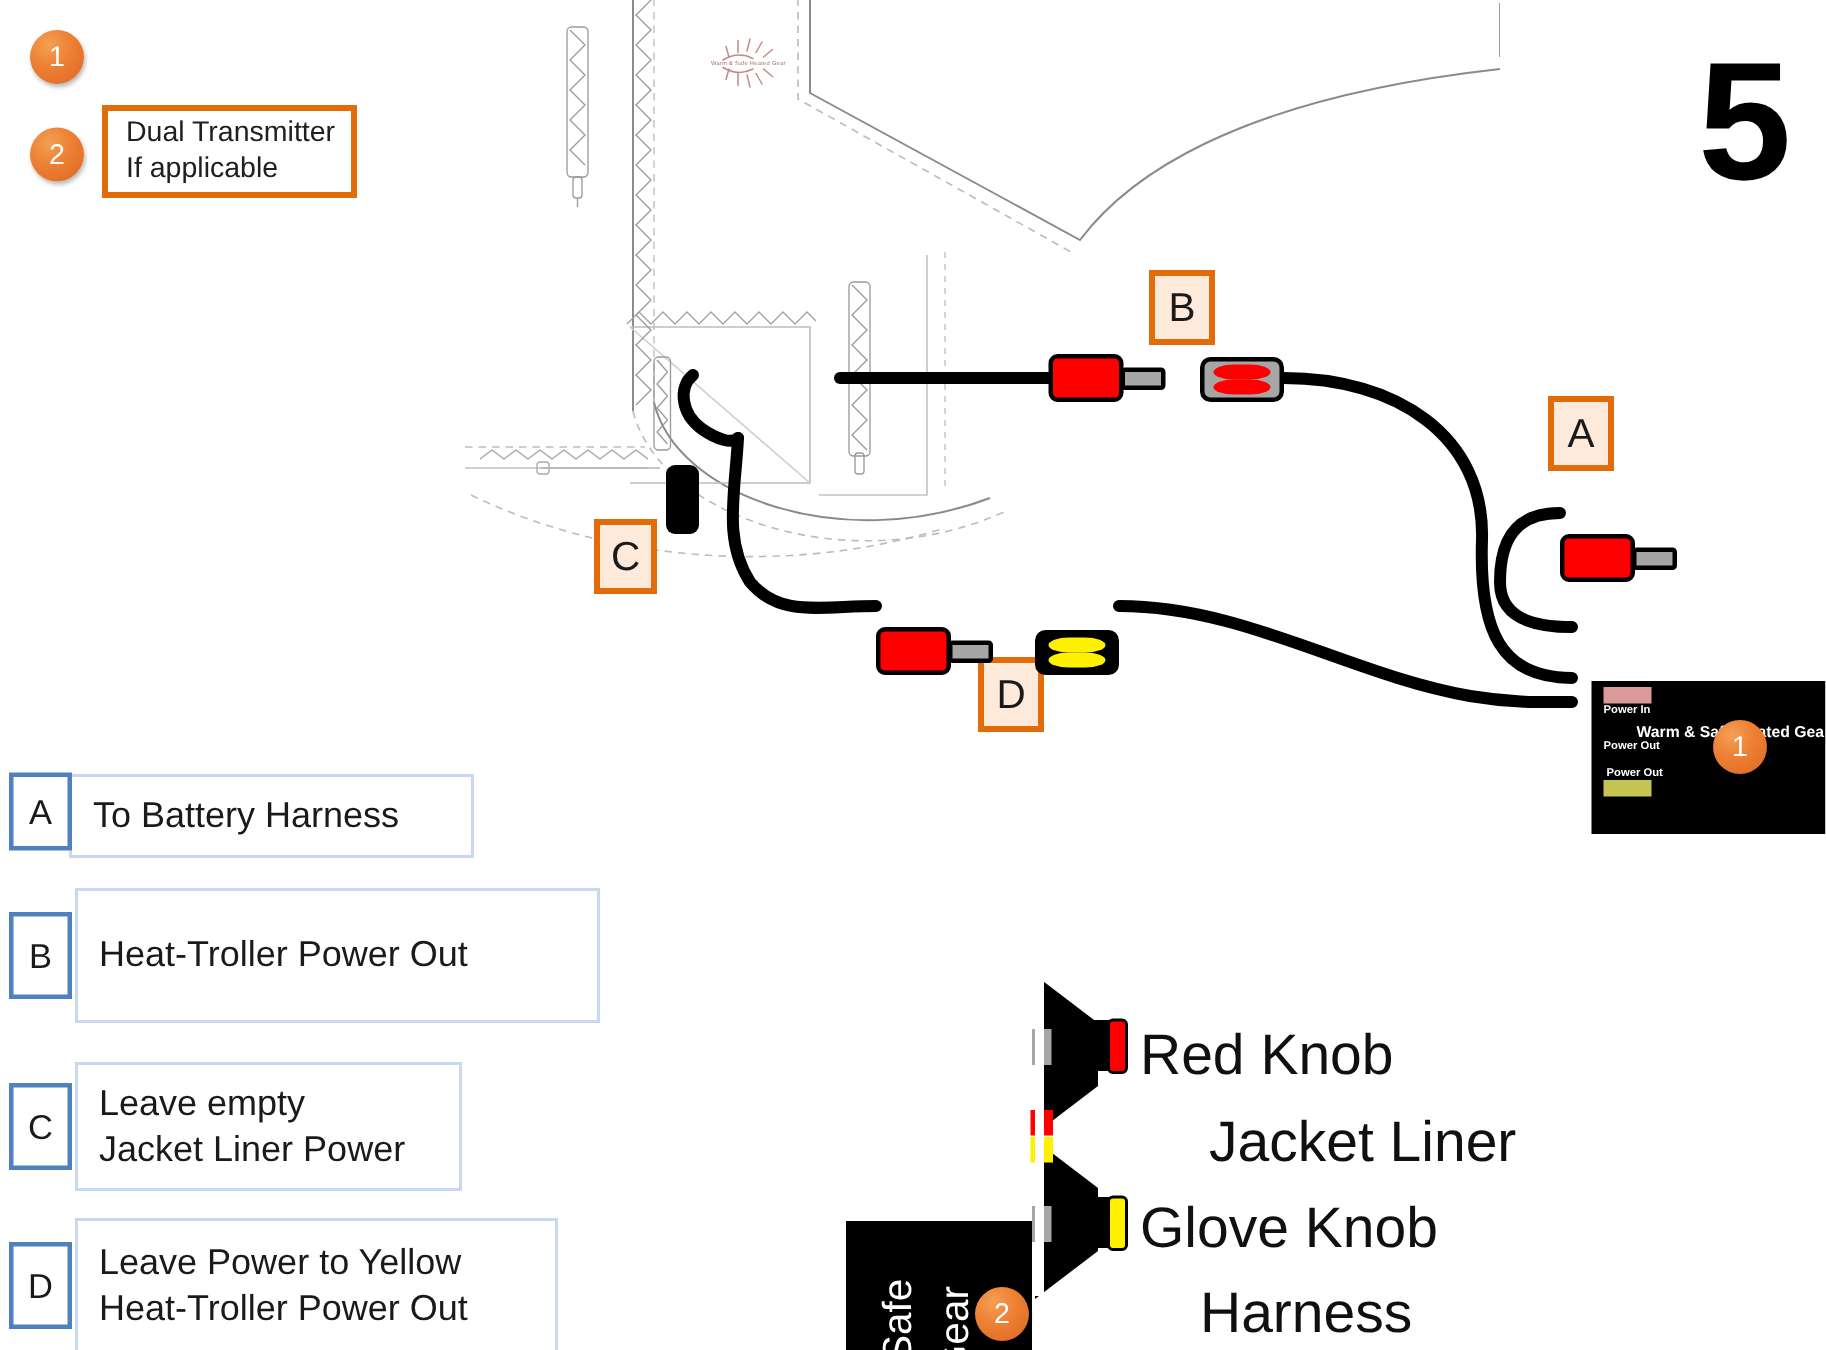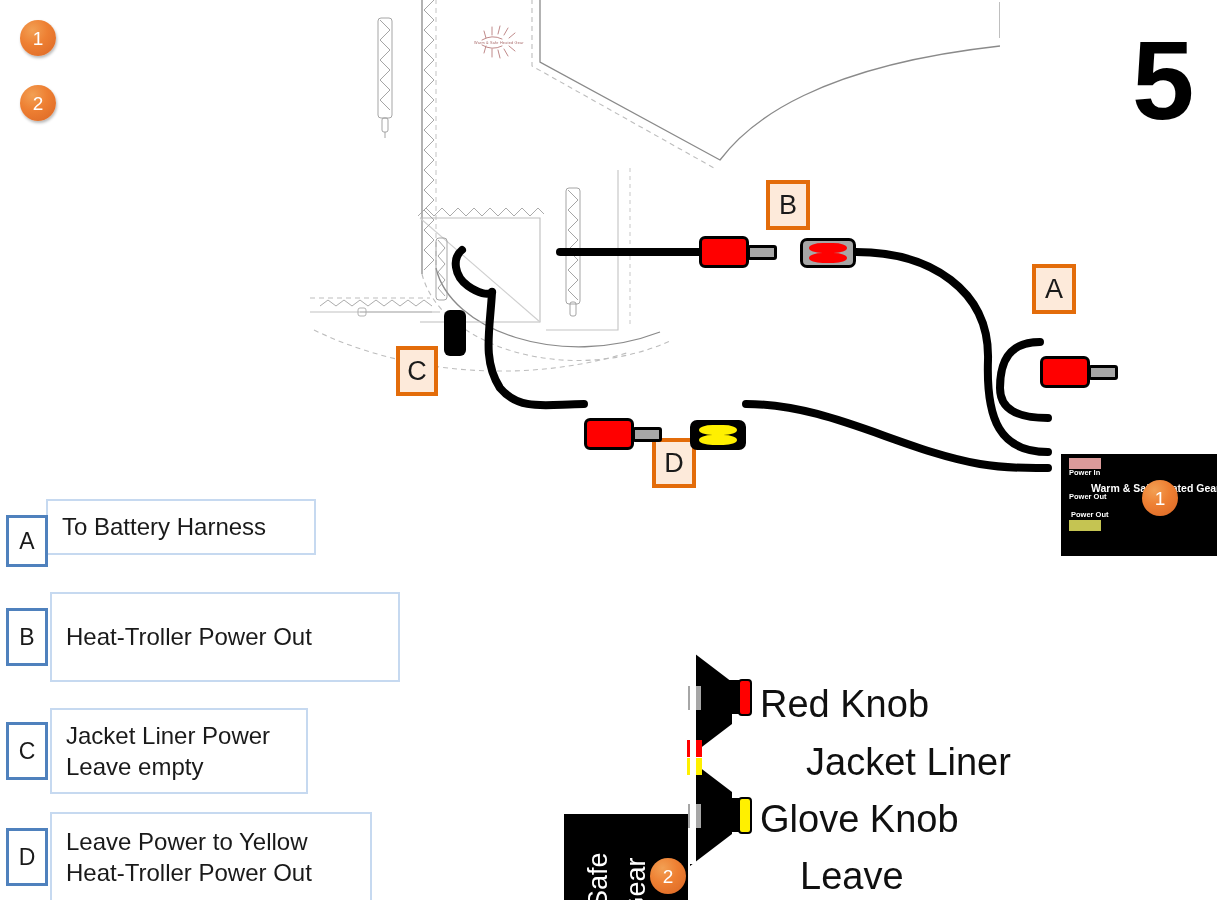--- a/index.html
+++ b/index.html
@@ -266,20 +266,24 @@
 
   <div class="abs" style="left:444px; top:310px; width:22px; height:46px; background:#000000; border-radius:6px;"></div>
 
   <div class="abs num-circle" style="left:20px; top:20px; width:36px; height:36px; font-size:19px;">
     <span>1</span>
   </div>
 
   <div class="abs num-circle" style="left:20px; top:85px; width:36px; height:36px; font-size:19px;">
     <span>2</span>
   </div>
+  <div class="abs callout-box" style="left:68px; top:70px; width:170px; height:62px;">
+    <span>Dual Transmitter</span>
+    <span>If applicable</span>
+  </div>
 
   <div class="abs big-number" style="left:1132px; top:25px;">5</div>
 
   <div class="abs marker-tile" style="left:766px; top:180px; width:44px; height:50px;">
     <span>B</span>
   </div>
   <div class="abs marker-tile" style="left:1032px; top:264px; width:44px; height:50px;">
     <span>A</span>
   </div>
   <div class="abs marker-tile" style="left:396px; top:346px; width:42px; height:50px;">
@@ -322,37 +326,37 @@
     <div class="ctrl-label" style="left:10px; top:56px;">Power Out</div>
     <div class="ctrl-swatch" style="left:8px; top:66px; width:32px; height:11px; background:#C5C452;"></div>
   </div>
   <div class="abs num-circle" style="left:1142px; top:480px; width:36px; height:36px; font-size:19px;">
     <span>1</span>
   </div>
 
   <div class="abs legend-key" style="left:6px; top:515px; width:42px; height:52px;">
     <span>A</span>
   </div>
-  <div class="abs legend-text" style="left:46px; top:499px; width:270px; height:56px;">
+  <div class="abs legend-text" style="left:46px; top:516px; width:270px; height:56px;">
     <span>To Battery Harness</span>
   </div>
 
   <div class="abs legend-key" style="left:6px; top:608px; width:42px; height:58px;">
     <span>B</span>
   </div>
   <div class="abs legend-text" style="left:50px; top:592px; width:350px; height:90px;">
     <span>Heat-Troller Power Out</span>
   </div>
 
   <div class="abs legend-key" style="left:6px; top:722px; width:42px; height:58px;">
     <span>C</span>
   </div>
   <div class="abs legend-text" style="left:50px; top:708px; width:258px; height:86px;">
+    <span>Leave empty</span>
     <span>Jacket Liner Power</span>
-    <span>Leave empty</span>
   </div>
 
   <div class="abs legend-key" style="left:6px; top:828px; width:42px; height:58px;">
     <span>D</span>
   </div>
   <div class="abs legend-text" style="left:50px; top:812px; width:322px; height:90px;">
     <span>Leave Power to Yellow</span>
     <span>Heat-Troller Power Out</span>
   </div>
 
@@ -379,15 +383,15 @@
   <div class="abs" style="left:738px; top:797px; width:14px; height:37px; background:#FFF000; border:2px solid #000; border-radius:4px; box-sizing:border-box;"></div>
   <div class="abs" style="left:688px; top:804px; width:13px; height:24px; background:#A6A6A6;"></div>
 
   <div class="abs num-circle" style="left:650px; top:858px; width:36px; height:36px; font-size:19px; z-index:6;">
     <span>2</span>
   </div>
 
   <div class="abs knob-caption" style="left:806px; top:741px;">Jacket Liner</div>
   <div class="abs knob-caption" style="left:760px; top:683px;">Red Knob</div>
   <div class="abs knob-caption" style="left:760px; top:798px;">Glove Knob</div>
-  <div class="abs knob-caption" style="left:800px; top:855px;">Leave</div>
+  <div class="abs knob-caption" style="left:800px; top:855px;">Harness</div>
 
 </div>
 
 </body></html>

